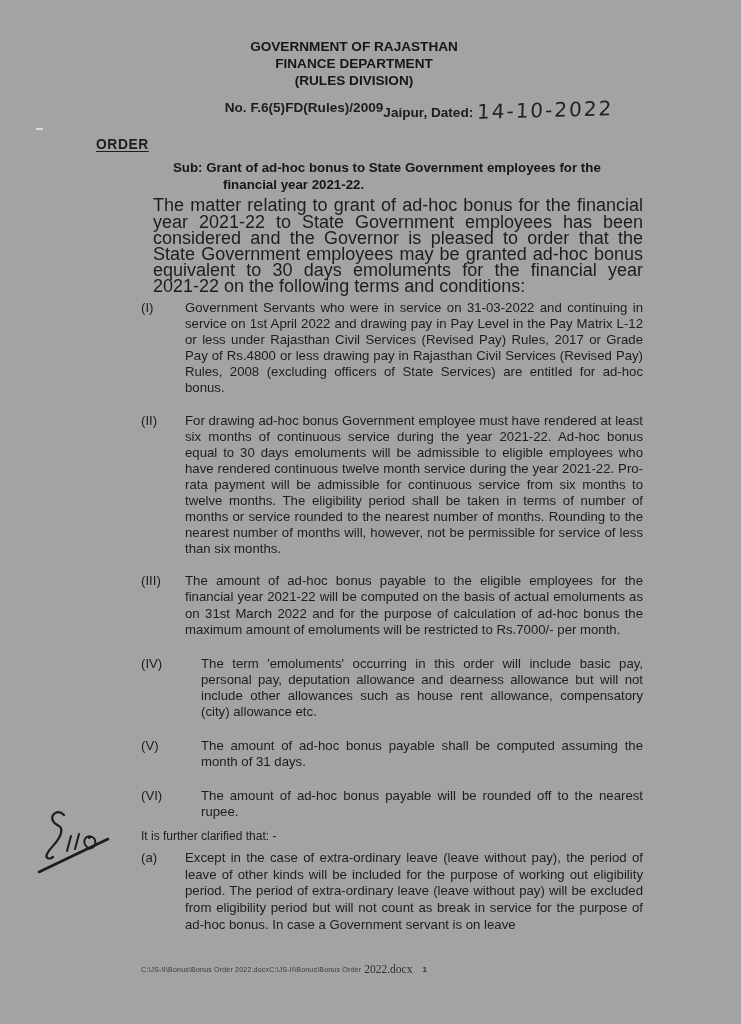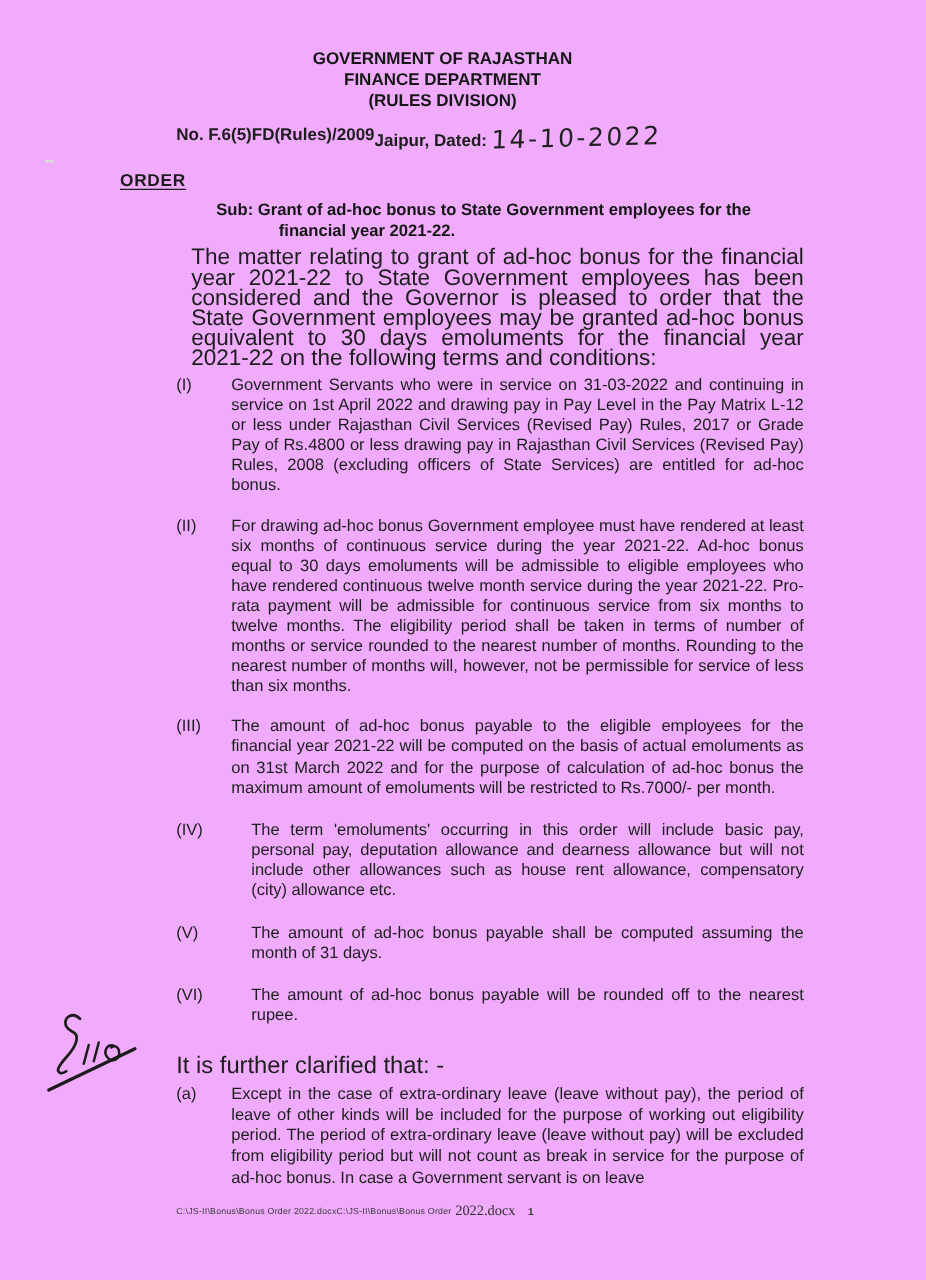--- a/index.html
+++ b/index.html
@@ -1,21 +1,21 @@
 <!DOCTYPE html>
 <html><head>
 <meta charset="utf-8">
 <style>
   * { margin: 0; padding: 0; box-sizing: border-box; }
   html, body { background: #ffffff; }
   .page {
     position: relative;
     width: 741px;
     height: 1024px;
-    background: #f0abfc;
+    background: #a3a3a3;
     font-family: "Liberation Sans", sans-serif;
     color: #1d1d1d;
     overflow: hidden;
   }
   .content {
     position: absolute;
     left: 141px;
     top: 38px;
     width: 502px;
   }
@@ -24,21 +24,21 @@
     font-weight: bold;
     font-size: 13.6px;
     line-height: 17.2px;
     color: #161616;
     transform: translateX(-38px);
   }
   .ref-row {
     margin-top: 6px;
     height: 26px;
     display: flex;
-    justify-content: flex-start;
+    justify-content: center;
     align-items: flex-start;
   }
   .ref-no { font-weight: bold; font-size: 13.6px; padding-top: 4px; }
   .date-wrap {
     font-weight: bold;
     font-size: 13.6px;
     white-space: nowrap;
     margin-right: -54px;
     padding-top: 2px;
   }
@@ -84,21 +84,21 @@
     margin-top: 6px;
     font-size: 13.2px;
     line-height: 16.1px;
   }
   .term-label { width: 44px; flex: none; }
   .term-text { flex: 1; text-align: justify; }
   .term-row.m8 { margin-top: 16px; }
   .term-row.m4 { margin-top: 18px; gap: 16px; }
   .term-row.vii { margin-top: 9px; }
   .term-row.vii .term-label, .term-row.vii .term-text { line-height: 19px; }
-  .clarify-heading { margin-top: 24px; font-size: 19px; line-height: 16.5px; }
+  .clarify-heading { margin-top: 7px; font-size: 12px; line-height: 16.5px; }
   .term-row.clar { margin-top: 6px; }
   .term-row.clar .term-label, .term-row.clar .term-text { line-height: 16.7px; }
   .signature { position: absolute; left: 34px; top: 808px; }
   .footer {
     position: absolute;
     left: 141px;
     top: 963px;
     display: flex;
     align-items: center;
     white-space: nowrap;

